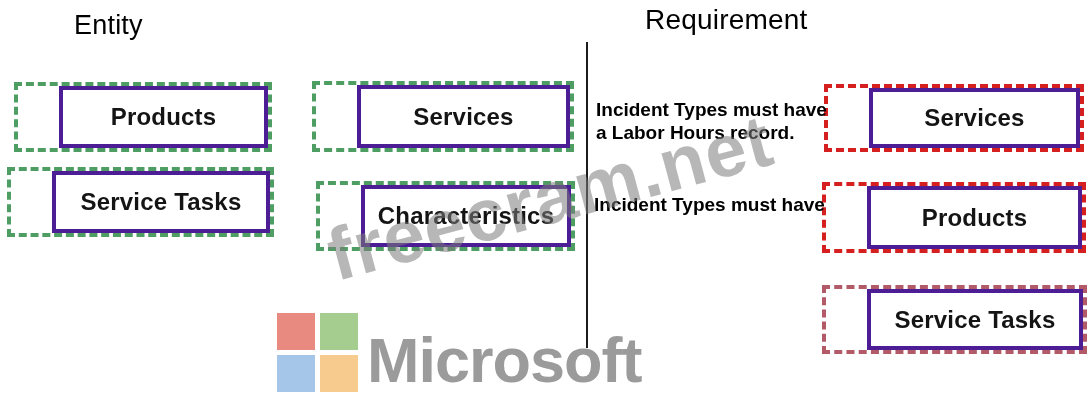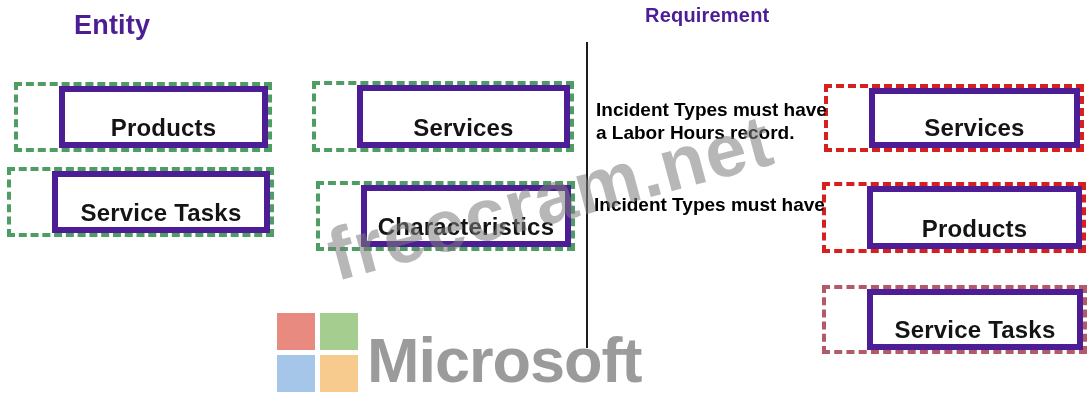--- a/index.html
+++ b/index.html
@@ -1,31 +1,31 @@
 <!DOCTYPE html>
 <html><head>
 <meta charset="utf-8">
 <style>
   html,body{margin:0;padding:0;background:#fff;}
   .page{
     position:relative;width:1092px;height:403px;background:#ffffff;
     overflow:hidden;font-family:"Liberation Sans",sans-serif;color:#111;
   }
   .col-header{
-    position:absolute;font-weight:bold;color:#4c1d95;letter-spacing:.2px;
+    position:absolute;font-weight:normal;color:#000000;letter-spacing:.2px;
   }
   .divider{
     position:absolute;left:586px;top:42px;width:2px;height:306px;background:#1c1c1c;z-index:5;
   }
   
   .box{position:absolute;z-index:3;}
   .box .dash{position:absolute;inset:-2px;border:4px dashed var(--dc);}
   .box .solid{
-    position:absolute;inset:2px;border:6px solid #4c1d95;background:transparent;
-    display:flex;align-items:flex-end;justify-content:center;margin-left:41px;
+    position:absolute;inset:2px;border:4px solid #4c1d95;background:transparent;
+    display:flex;align-items:center;justify-content:center;margin-left:41px;
   }
   .box .boxlabel{
     font-size:24px;font-weight:bold;color:#141414;letter-spacing:.2px;white-space:nowrap;
   }
   .green{--dc:#4e9e63;}
   .red{--dc:#d61f1f;}
   .pink{--dc:#b25a67;}
   .req{
     position:absolute;font-size:19px;font-weight:bold;line-height:23px;color:#000000;z-index:4;
   }
@@ -49,21 +49,21 @@
     color:#7d7d7d;opacity:.55;white-space:nowrap;z-index:40;pointer-events:none;
     letter-spacing:1px;
   }
 </style>
 </head>
 <body>
 
 <div class="page">
 
   <div class="col-header" style="left:74px;top:10px;font-size:27px;">Entity</div>
-  <div class="col-header" style="left:645px;top:4px;font-size:20px;">Requirement</div>
+  <div class="col-header" style="left:645px;top:4px;font-size:28px;">Requirement</div>
 
   <div class="divider"></div>
 
   <div class="box green" style="left:16px;top:84px;width:254px;height:66px;">
     <div class="dash"></div>
     <div class="solid">
       <span class="boxlabel">Products</span>
     </div>
   </div>
 

